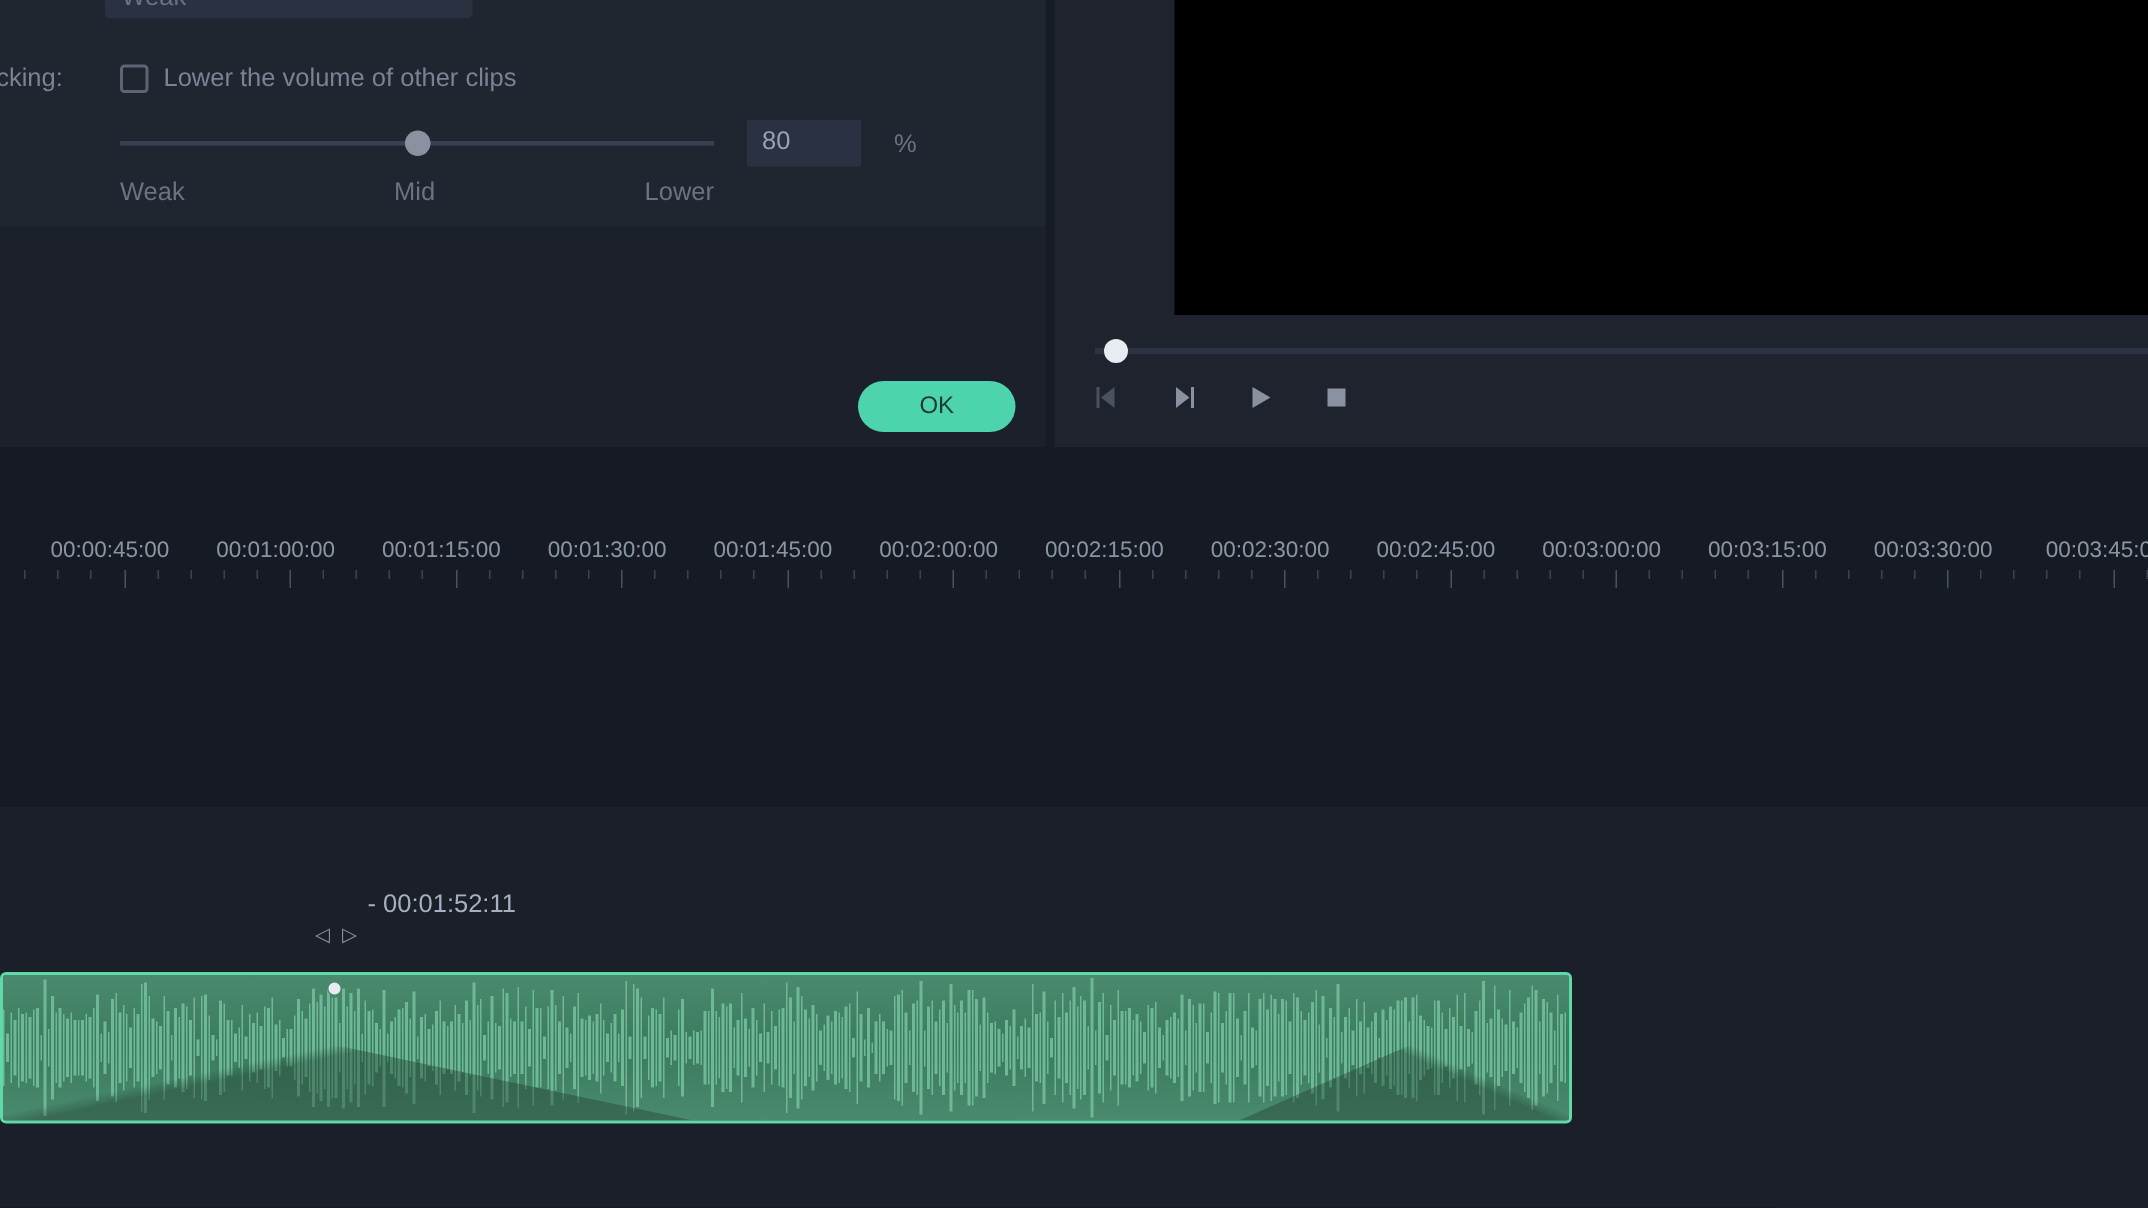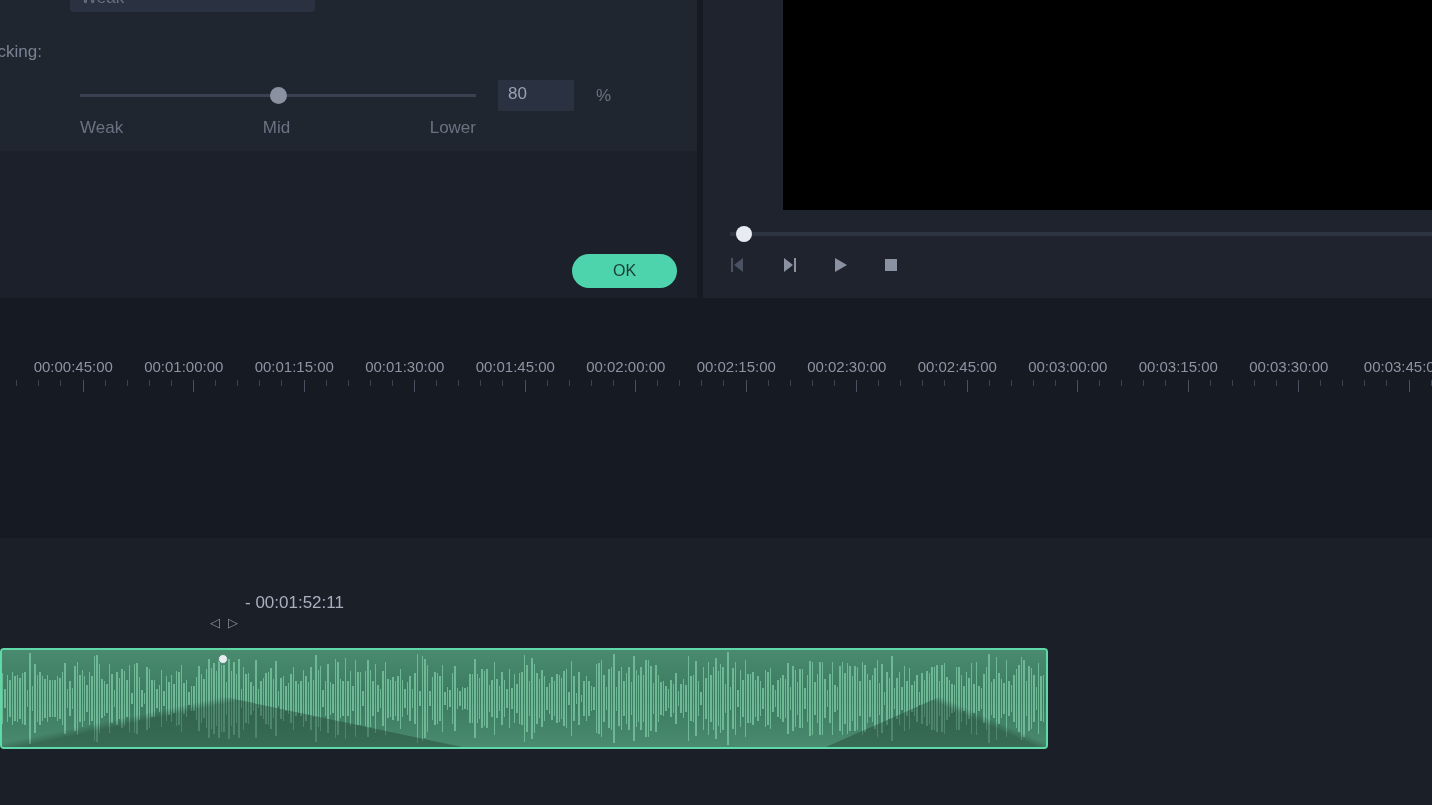--- a/index.html
+++ b/index.html
@@ -56,20 +56,24 @@
     .fade-right { position: absolute; right: 0; top: 0; width: 220px; height: 100%; background: linear-gradient(to bottom left, transparent 48%, rgba(30,60,45,0.4) 52%); clip-path: polygon(100% 0, 100% 100%, 0 100%); pointer-events: none; }
   </style>
 </head>
 <body>
 
 <div class="top-section">
   <div class="panel-inner">
     <div class="dropdown-trunc"></div>
     <span class="dropdown-text">Weak</span>
     <span class="ducking-label">ucking:</span>
+    <div class="ducking-row">
+      <div class="checkbox"></div>
+      <span class="check-label">Lower the volume of other clips</span>
+    </div>
     <div class="slider-row">
       <div class="slider-track">
         <div class="slider-thumb"></div>
       </div>
       <div class="slider-value">80</div>
       <span class="slider-pct">%</span>
     </div>
     <div class="slider-labels">
       <span>Weak</span>
       <span>Mid</span>

